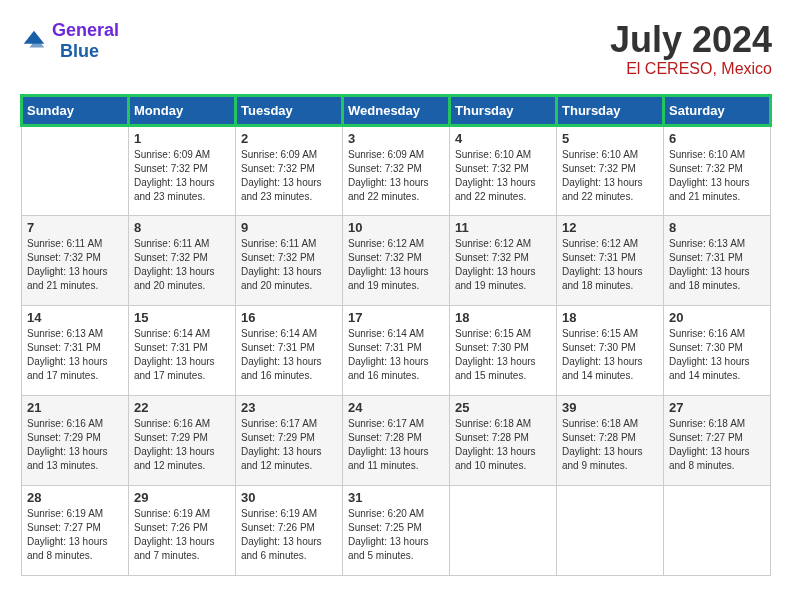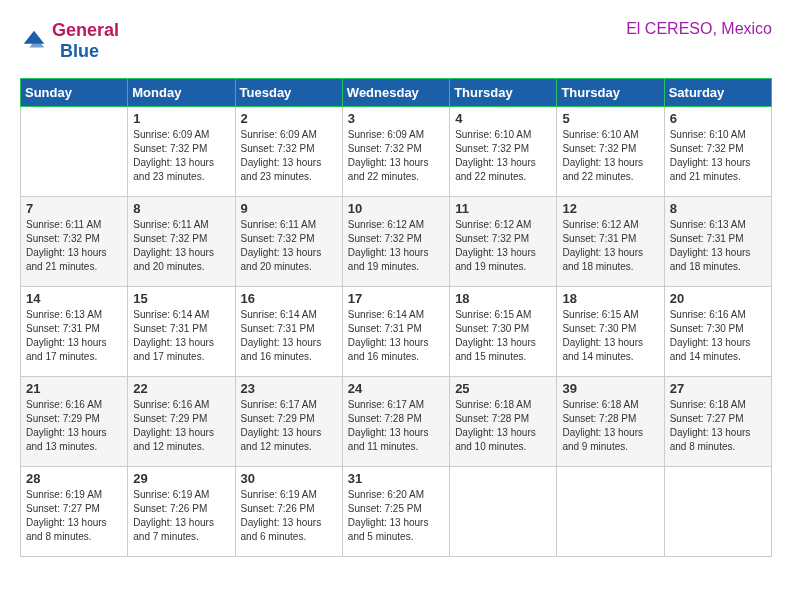--- a/index.html
+++ b/index.html
@@ -17,21 +17,21 @@
       margin-bottom: 16px;
     }
     .logo {
       display: flex;
       align-items: center;
       gap: 4px;
     }
     .logo-text-general {
       font-size: 18px;
       font-weight: bold;
-      color: #be185d;
+      color: #6d28d9;
     }
     .logo-text-blue {
       font-size: 18px;
       font-weight: bold;
       color: #1a5fa8;
       margin-left: 8px;
     }
     .logo-icon {
       width: 28px;
       height: 28px;
@@ -40,35 +40,35 @@
       text-align: right;
     }
     .month-title {
       font-size: 36px;
       font-weight: bold;
       color: #333;
       line-height: 1.1;
     }
     .location-title {
       font-size: 16px;
-      color: #a21caf;
+      color: #b91c1c;
     }
     .calendar {
       width: 100%;
       border-collapse: collapse;
       border: 1px solid #ccc;
     }
     .calendar th {
       background-color: #1a5fa8;
       color: #fff;
       font-size: 13px;
       font-weight: bold;
       padding: 6px 4px;
       text-align: left;
-      border: 1px solid #22c55e;
+      border: 3px solid #22c55e;
     }
     .calendar td {
       width: 107px;
       vertical-align: top;
       padding: 4px 5px;
       border: 1px solid #ccc;
       font-size: 10px;
       color: #333;
       height: 90px;
       background: #fff;
@@ -100,20 +100,21 @@
     <svg class="logo-icon" viewBox="0 0 30 30">
       <polygon points="15,4 26,18 4,18" fill="#1a5fa8"></polygon>
       <polygon points="18,12 26,22 10,22" fill="#1a5fa8" opacity="0.6"></polygon>
     </svg>
     <div>
       <span class="logo-text-general">General</span><br>
       <span class="logo-text-blue">Blue</span>
     </div>
   </div>
   <div class="title-block">
+    <div class="month-title">July 2024</div>
     <div class="location-title">El CERESO, Mexico</div>
   </div>
 </div>
 
 <table class="calendar">
   <thead>
     <tr>
 
     <th>Sunday</th>
         <th>Monday</th>

